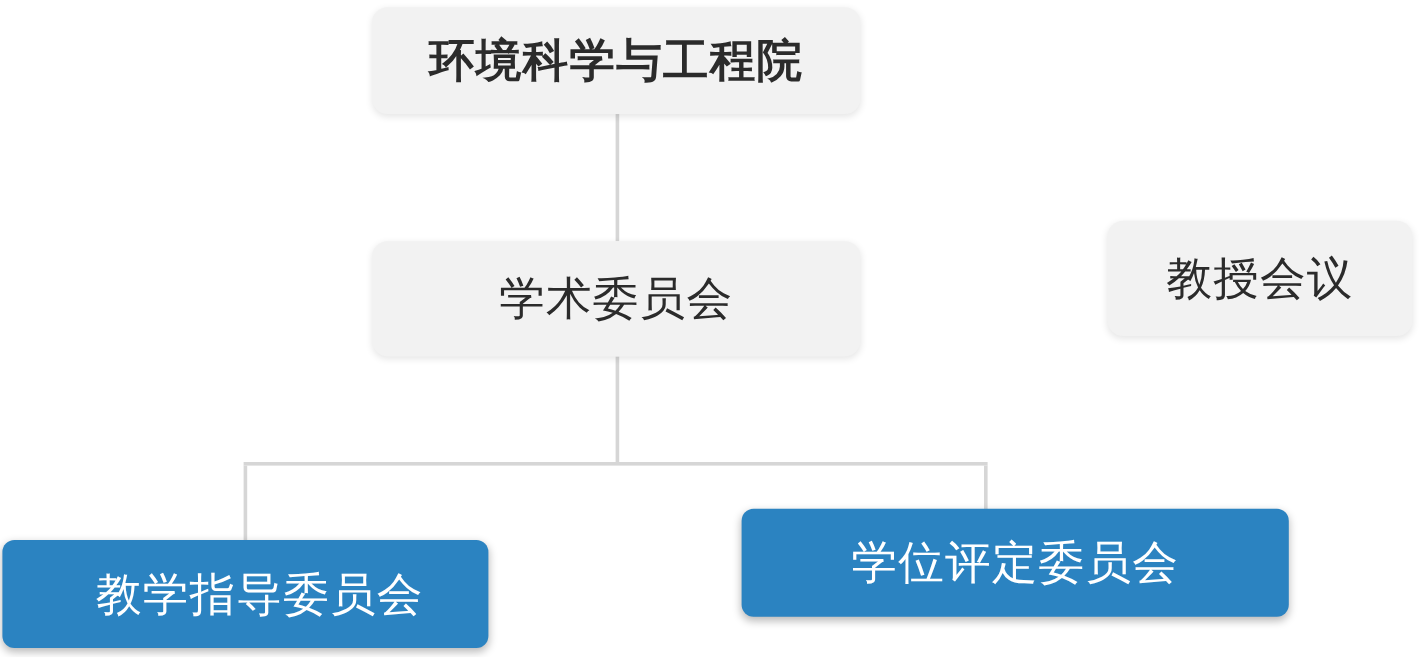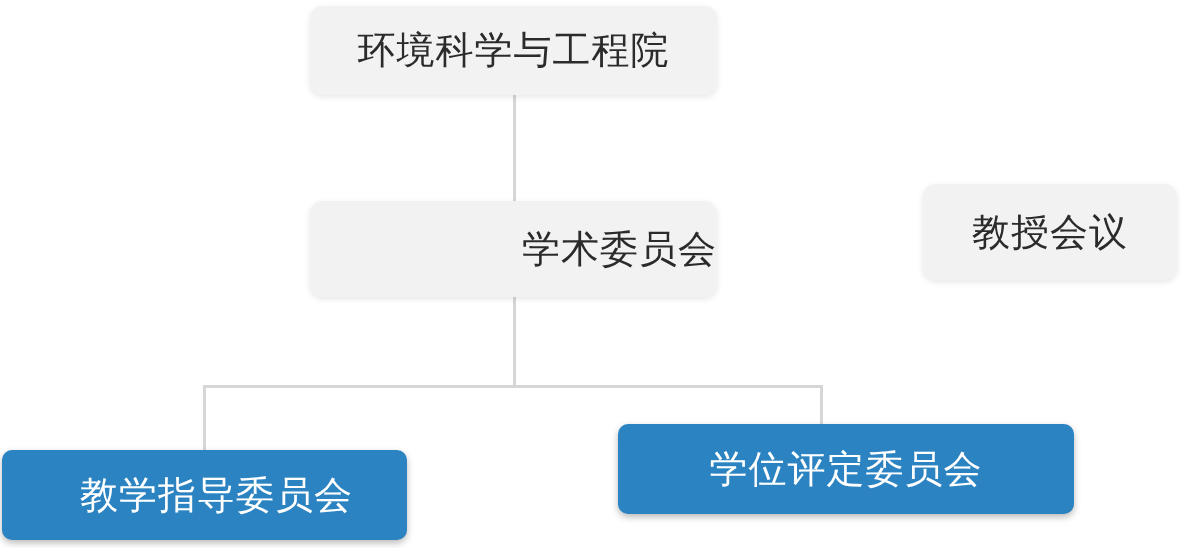--- a/index.html
+++ b/index.html
@@ -35,22 +35,22 @@
     background: var(--node-blue-bg, #2b83c1);
     color: var(--node-blue-text, #ffffff);
     border-radius: 10px;
     box-shadow: 0 3px 7px rgba(0,0,0,0.28);
   }
   .connector {
     position: absolute;
     background: var(--connector, #d6d6d6);
   }
   
-  .node-root      { left: 310px; top: 6px;   width: 407px; height: 89px; }
-  .node-academic  { left: 310px; top: 201px; width: 407px; height: 96px; justify-content: flex-end; }
+  .node-root      { left: 310px; top: 6px;   width: 407px; height: 89px; font-weight: bold; }
+  .node-academic  { left: 310px; top: 201px; width: 407px; height: 96px; }
   .node-prof      { left: 923px; top: 184px; width: 254px; height: 96px; }
   .node-teaching  { left: 2px;   top: 450px; width: 405px; height: 90px; padding-left: 24px; }
   .node-degree    { left: 618px; top: 424px; width: 456px; height: 90px; }
   
   .line-root-academic   { left: 513px; top: 95px;  width: 3px;   height: 106px; }
   .line-academic-branch { left: 513px; top: 297px; width: 3px;   height: 90px;  }
   .line-branch-h        { left: 203px; top: 385px; width: 620px; height: 3px;   }
   .line-branch-teaching { left: 203px; top: 388px; width: 3px;   height: 62px;  }
   .line-branch-degree   { left: 820px; top: 388px; width: 3px;   height: 62px;  }
 </style>

